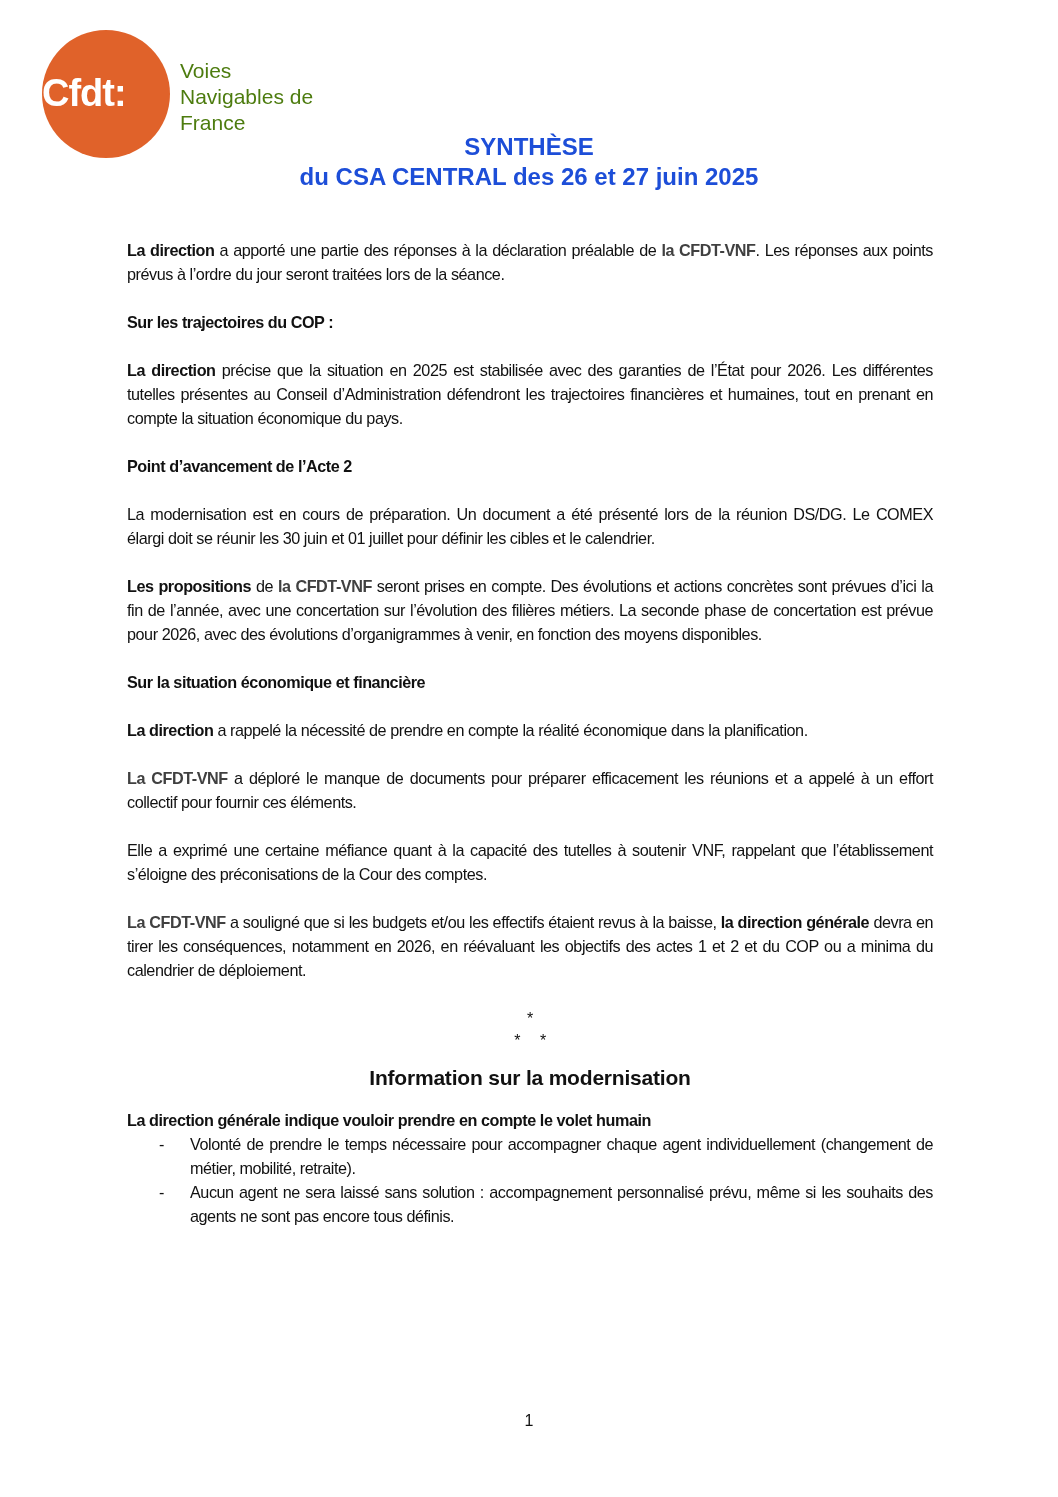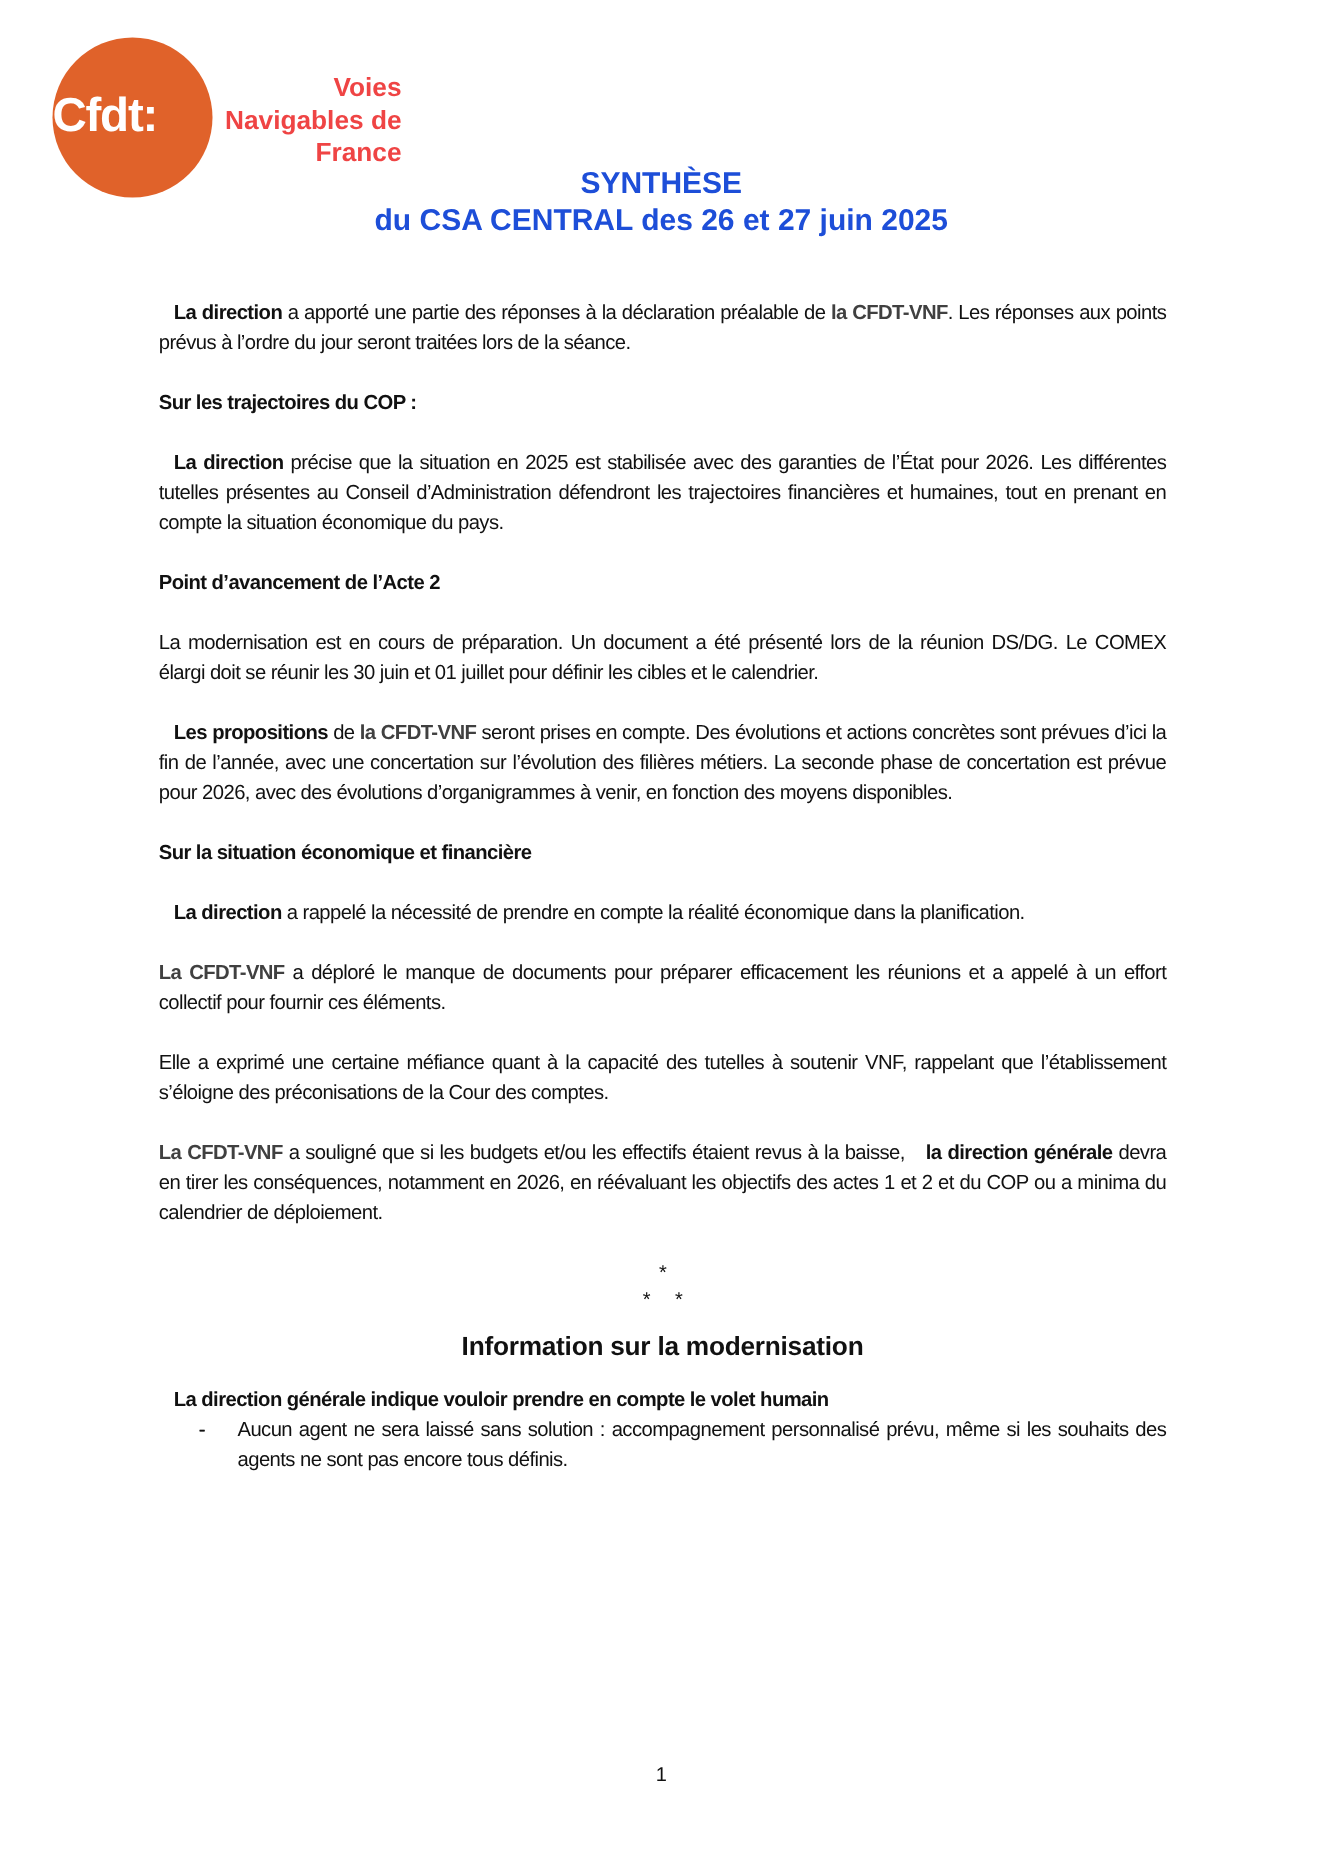--- a/index.html
+++ b/index.html
@@ -3,29 +3,29 @@
 <meta charset="utf-8">
 <style>
   html, body { margin: 0; padding: 0; background: #ffffff; }
   body { width: 1058px; height: 1497px; position: relative; overflow: hidden;
          font-family: "Liberation Sans Narrow", "Liberation Sans", sans-serif; color: #111; }
   .logo { position: absolute; left: 42px; top: 30px; width: 310px; height: 135px; }
   .logo-circle { position: absolute; left: 0; top: 0; width: 128px; height: 128px; border-radius: 50%;
                  background: #E0622A; display: flex; align-items: center; justify-content: flex-start; }
   .logo-mark { color: #fff; font-family: "Liberation Sans", sans-serif; font-weight: bold; font-size: 38px;
                letter-spacing: -1px; margin-top: -2px; }
-  .logo-text { position: absolute; left: 138px; top: 28px; color: #ef4444;
-               font-family: "Liberation Sans", sans-serif; font-weight: bold; font-size: 21px; line-height: 26px; text-align: right; }
+  .logo-text { position: absolute; left: 138px; top: 28px; color: #4d7c0f;
+               font-family: "Liberation Sans", sans-serif; font-weight: normal; font-size: 21px; line-height: 26px; }
   .title { position: absolute; left: 0; right: 0; top: 132px; text-align: center; color: #1d4ed8;
            font-family: "Liberation Sans", sans-serif; font-weight: bold; font-size: 24px; line-height: 30px; }
   .body { position: absolute; left: 127px; width: 806px; top: 238px; font-size: 16.2px; line-height: 24px;
           font-family: "Liberation Sans", sans-serif; letter-spacing: -0.45px; }
   p { margin: 0 0 24px 0; text-align: justify; }
   .h { font-weight: bold; margin-bottom: 24px; }
-  .b { font-weight: bold; margin-left: 12px; }
+  .b { font-weight: bold; }
   .o { color: #404040; font-weight: bold; }
   .stars { text-align: center; font-size: 16px; line-height: 22px; margin: 0; }
   .section-title { text-align: center; font-weight: bold; font-size: 21px; line-height: 28px; margin: 12px 0 16px 0; letter-spacing: -0.2px; }
   ul { list-style: none; margin: 0; padding: 0; }
   li { position: relative; padding-left: 63px; text-align: justify; }
   li .dash { position: absolute; left: 32px; top: 0; }
   .pagenum { position: absolute; left: 0; right: 0; top: 1412px; text-align: center; font-size: 16px; }
 </style>
 </head>
 <body>
@@ -72,18 +72,18 @@
   <div style="height:2px"></div>
   <p class="stars">*</p>
   <p class="stars" style="white-space:pre">*     *</p>
 
   <p class="section-title">Information sur la modernisation</p>
 
 
   <p class="b" style="margin-bottom:0">La direction générale indique vouloir prendre en compte le volet humain</p>
 
   <ul>
-    <li><span class="dash">-</span></li>
+    <li><span class="dash">-</span><span>Volonté de prendre le temps nécessaire pour accompagner chaque agent individuellement (changement de métier, mobilité, retraite).</span></li>
     <li><span class="dash">-</span><span>Aucun agent ne sera laissé sans solution : accompagnement personnalisé prévu, même si les souhaits des agents ne sont pas encore tous définis.</span></li>
   </ul>
 </div>
 
 <div class="pagenum">1</div>
 
 </body></html>

